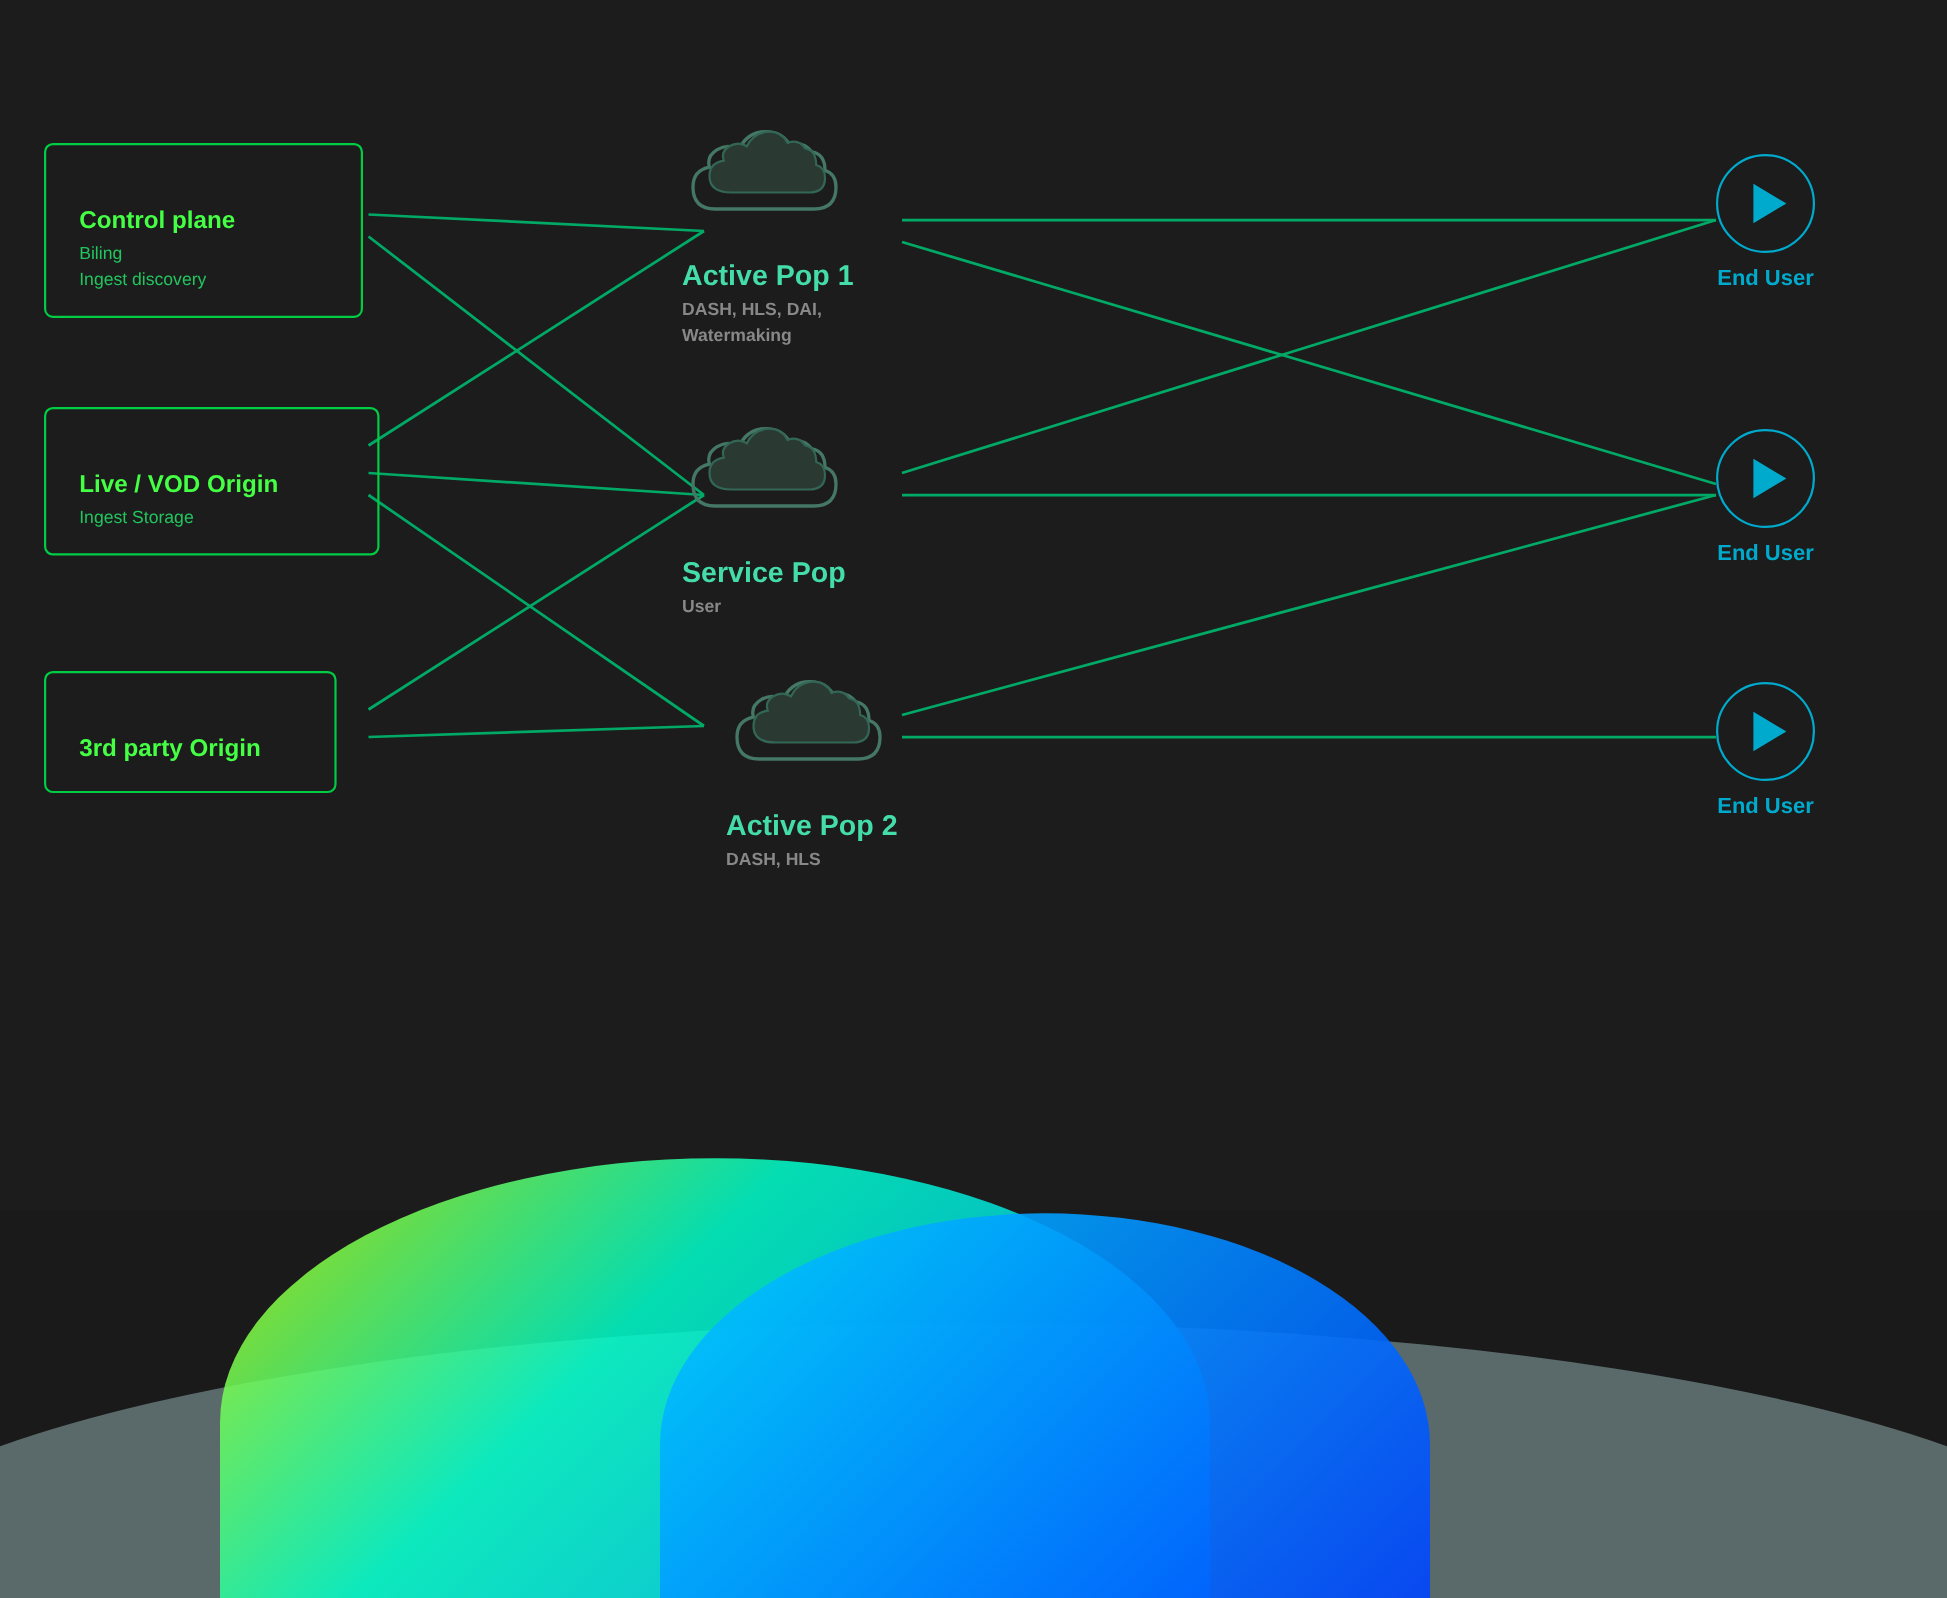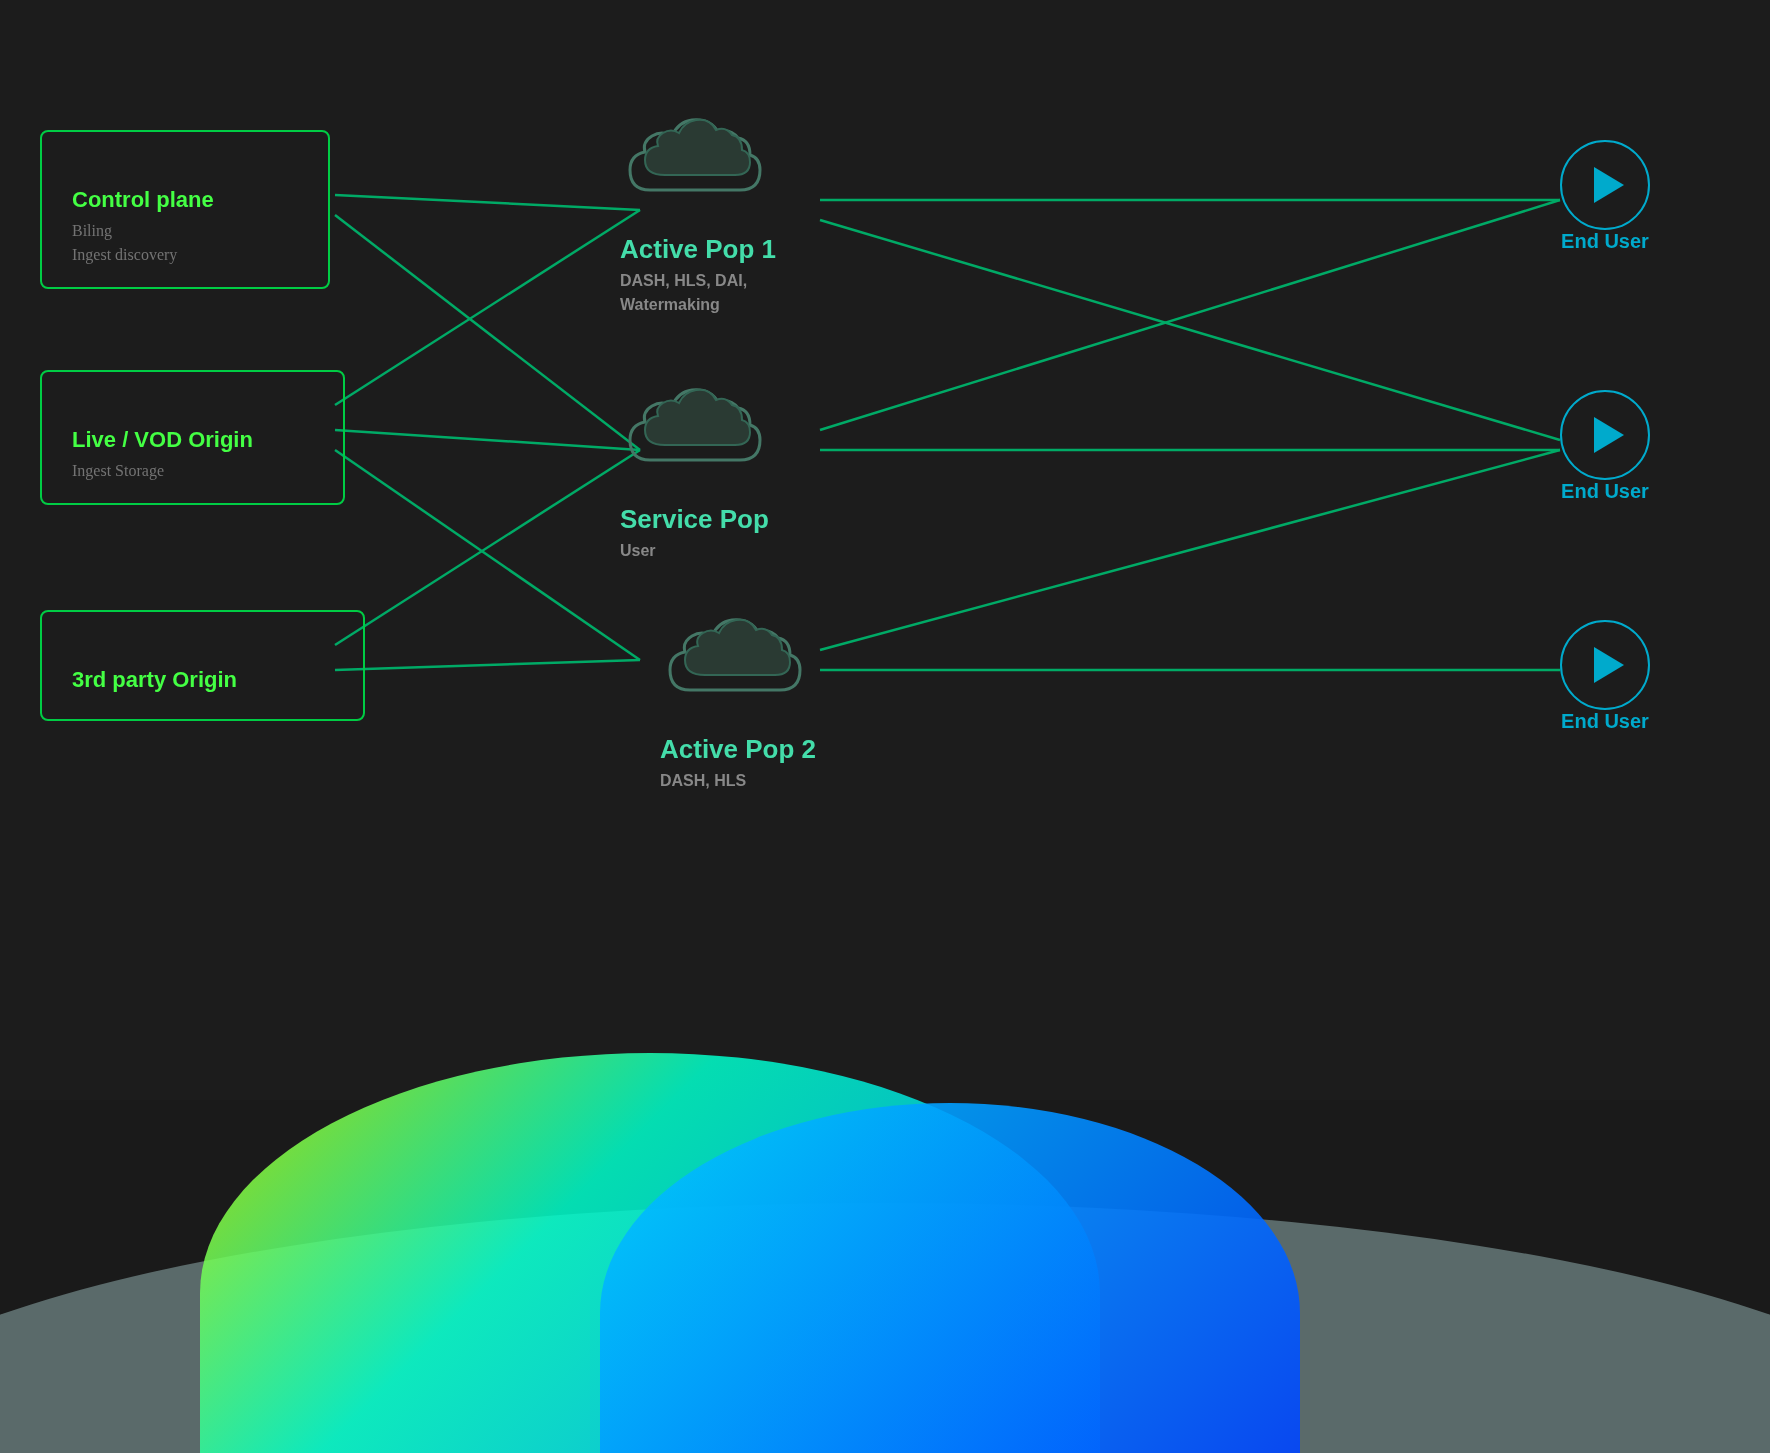--- a/index.html
+++ b/index.html
@@ -81,37 +81,36 @@
       width: 290px;
     }
 
     .box-origin {
       top: 370px;
       width: 305px;
     }
 
     .box-third-party {
       top: 610px;
-      width: 325px;
+      width: 266px;
     }
 
     .box-title {
       color: #44ff44;
       font-size: 22px;
       font-weight: bold;
       margin-bottom: 6px;
       margin-top: 35px;
     }
 
     .box-subtitle {
-      color: #737373;
+      color: #22c55e;
       font-size: 16px;
       line-height: 1.5;
       font-weight: normal;
-      font-family: Liberation Serif, serif;
     }
 
     
     .cloud-node {
       position: absolute;
     }
 
     .cloud-1 { left: 620px; top: 100px; }
     .cloud-2 { left: 620px; top: 370px; }
     .cloud-3 { left: 620px; top: 600px; margin-left: 40px; }
@@ -149,21 +148,21 @@
       display: flex;
       align-items: center;
       justify-content: center;
       margin: 0 auto;
     }
 
     .eu-label {
       color: #00aacc;
       font-size: 20px;
       font-weight: bold;
-      margin-top: 0;
+      margin-top: 12px;
     }
 
     
     .play-triangle {
       width: 0;
       height: 0;
       border-top: 18px solid transparent;
       border-bottom: 18px solid transparent;
       border-left: 30px solid #00aacc;
       margin-left: 8px;

